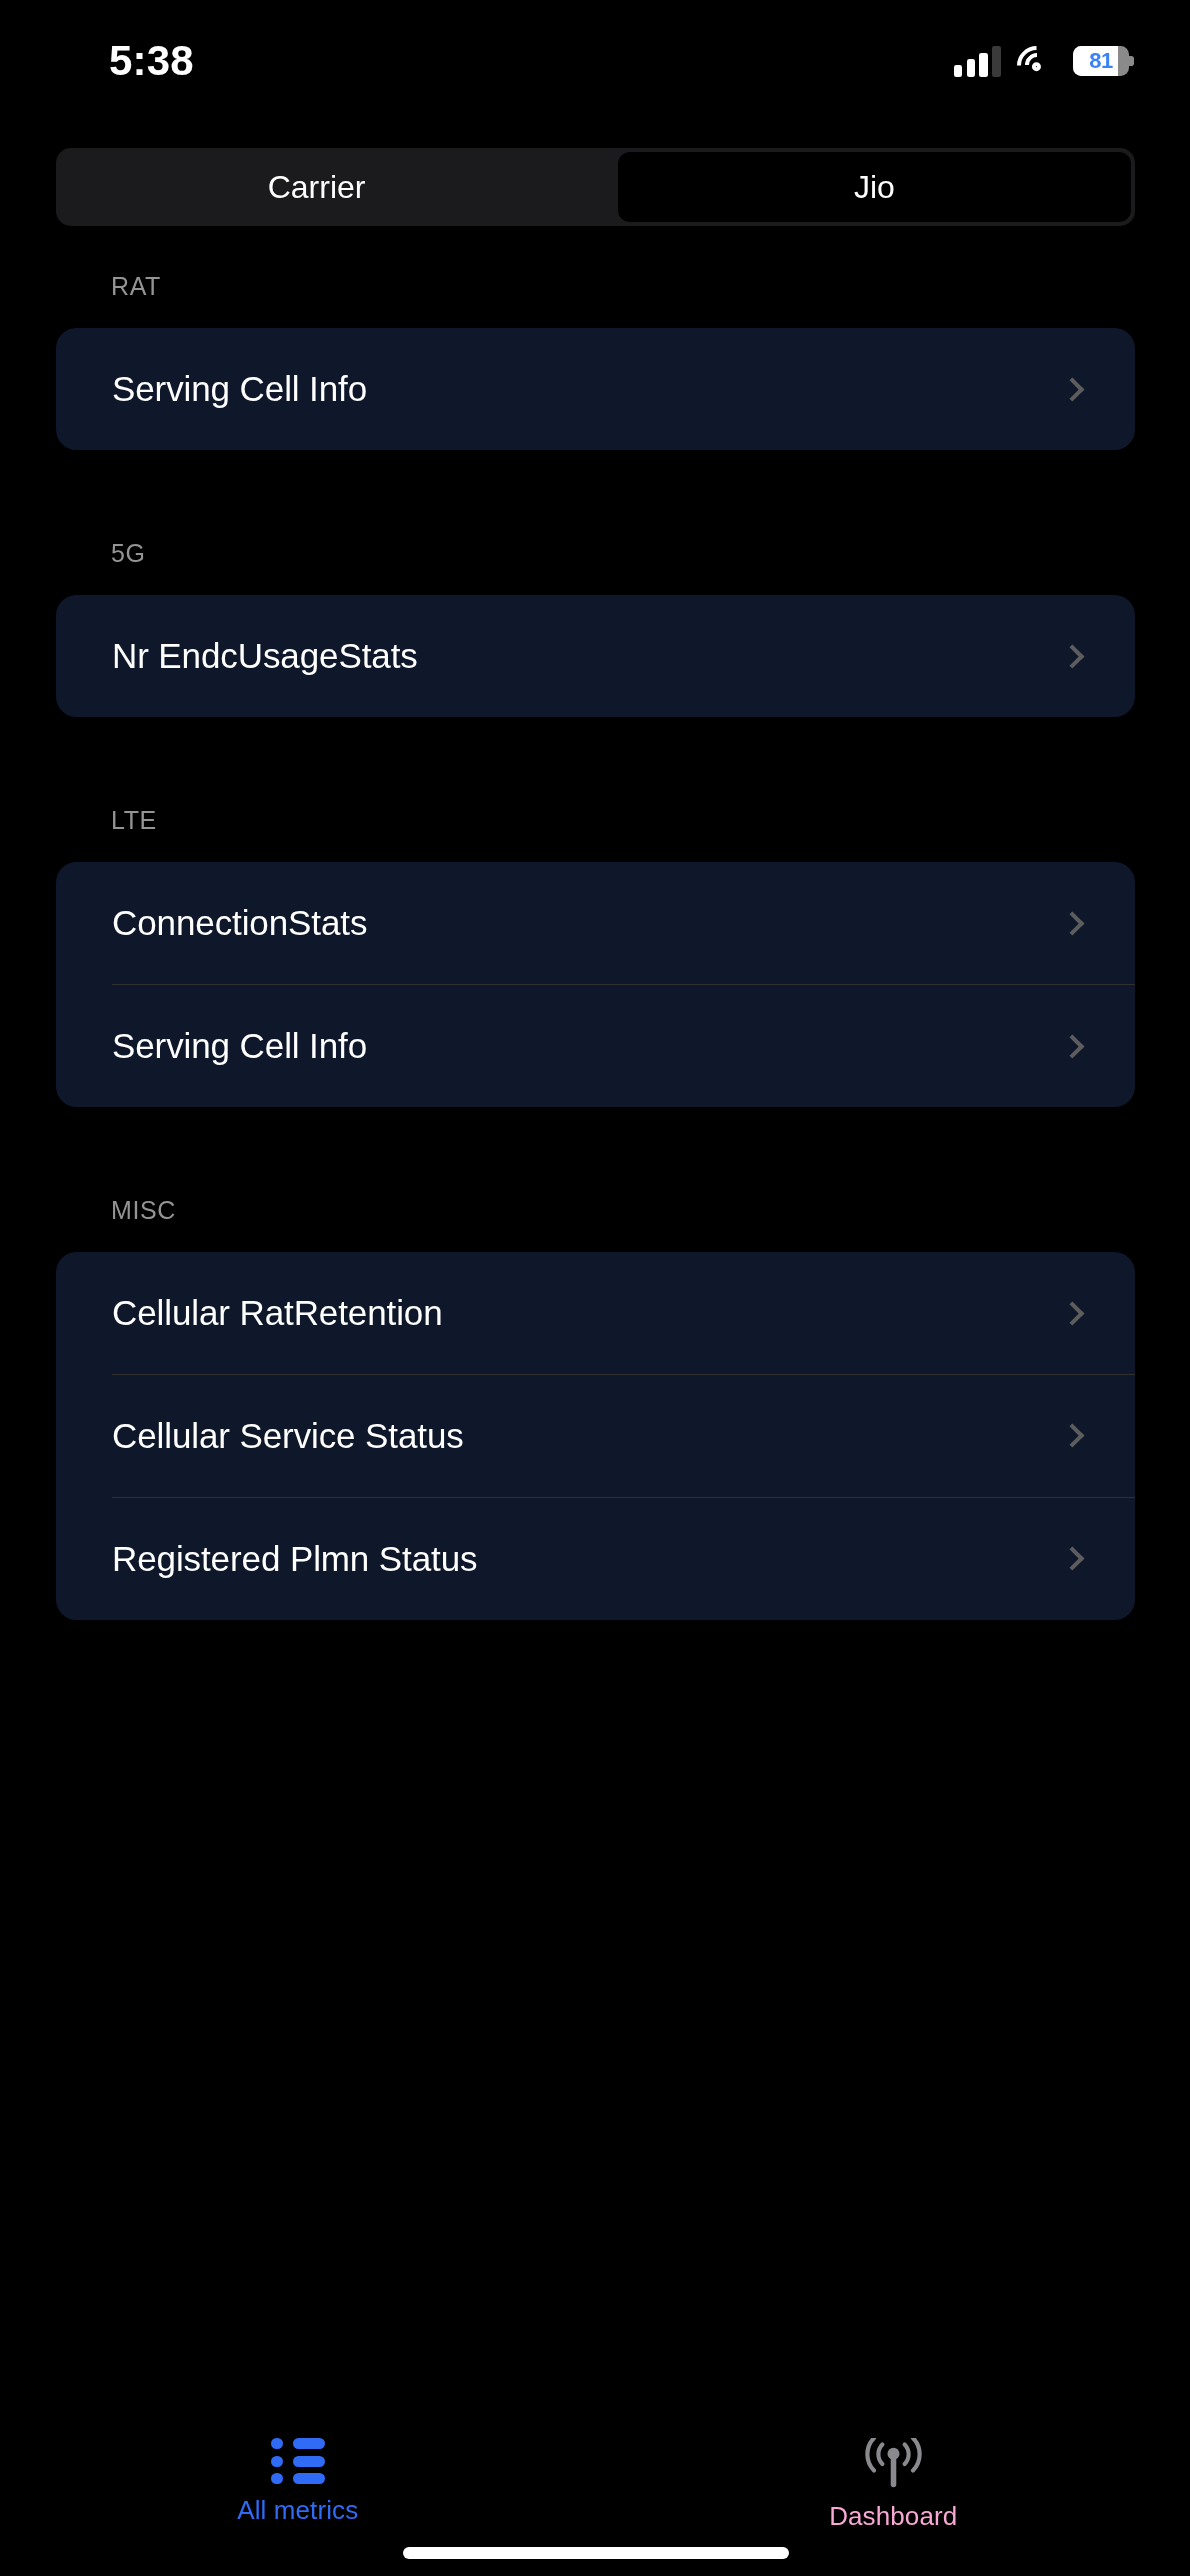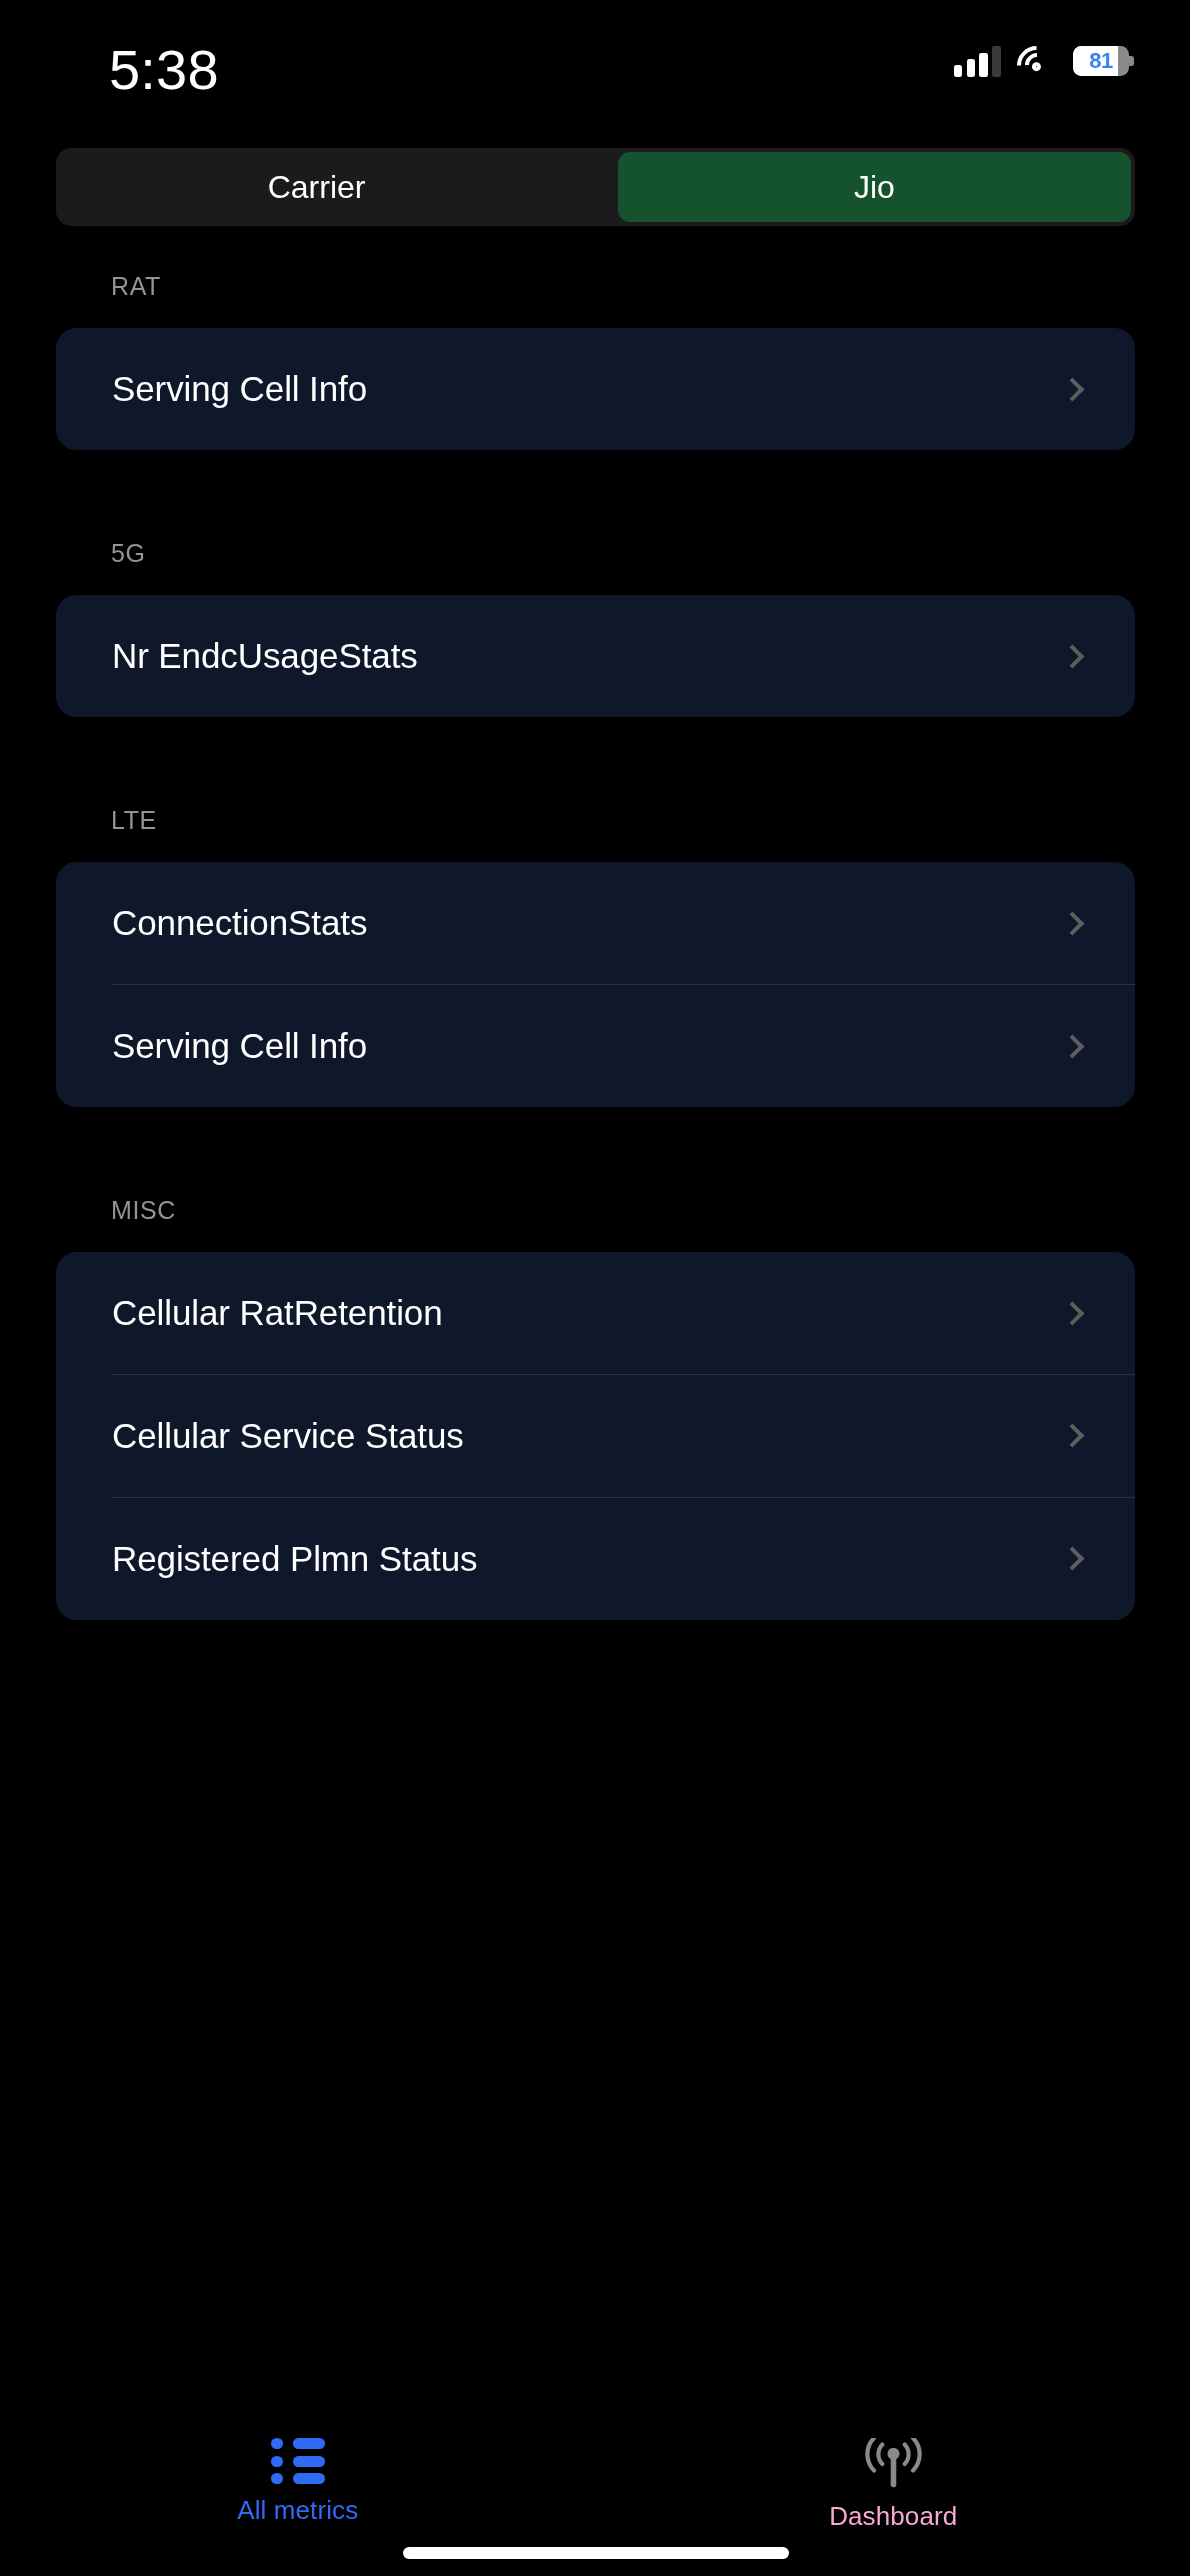--- a/index.html
+++ b/index.html
@@ -11,21 +11,21 @@
     overflow:hidden;
   }
   .phone { position:relative; width:1191px; height:2576px; background:#000; }
 
   
   .statusbar {
     position:absolute; top:0; left:0; width:1191px; height:104px;
   }
   .sb-time {
     position:absolute; left:109px; top:37px;
-    font-size:56px; font-weight:400; color:#fff; letter-spacing:0.2px;
+    font-size:42px; font-weight:700; color:#fff; letter-spacing:0.2px;
   }
   .sb-right {
     position:absolute; right:57px; top:45px;
     display:flex; align-items:center; gap:16.7px;
   }
   .signal { display:flex; align-items:flex-end; gap:4.6px; height:32px; }
   .signal .bar { width:8.3px; border-radius:2.3px; background:#fff; }
   .signal .bar.b1 { height:12px; }
   .signal .bar.b2 { height:17.6px; }
   .signal .bar.b3 { height:24px; }
@@ -55,21 +55,21 @@
 
   
   .segmented {
     position:absolute; left:56px; top:148px; width:1079px; height:78px;
     background:#1b1b1d; border-radius:15px; display:flex; padding:3.7px;gap:44px;
   }
   .seg {
     flex:1; display:flex; align-items:center; justify-content:center;
     border-radius:12px; font-size:32px; color:#ffffff; font-weight:400;
   }
-  .seg.active { background:#14532d; }
+  .seg.active { background:#000000; }
 
   
   .content { position:absolute; left:0; top:226px; width:1191px; }
 
   .section { margin-bottom:0; }
   .sec-header {
     font-size:25px; color:#949494; letter-spacing:0.6px;
     padding-left:111px; padding-bottom:27px;
   }
   .card {

